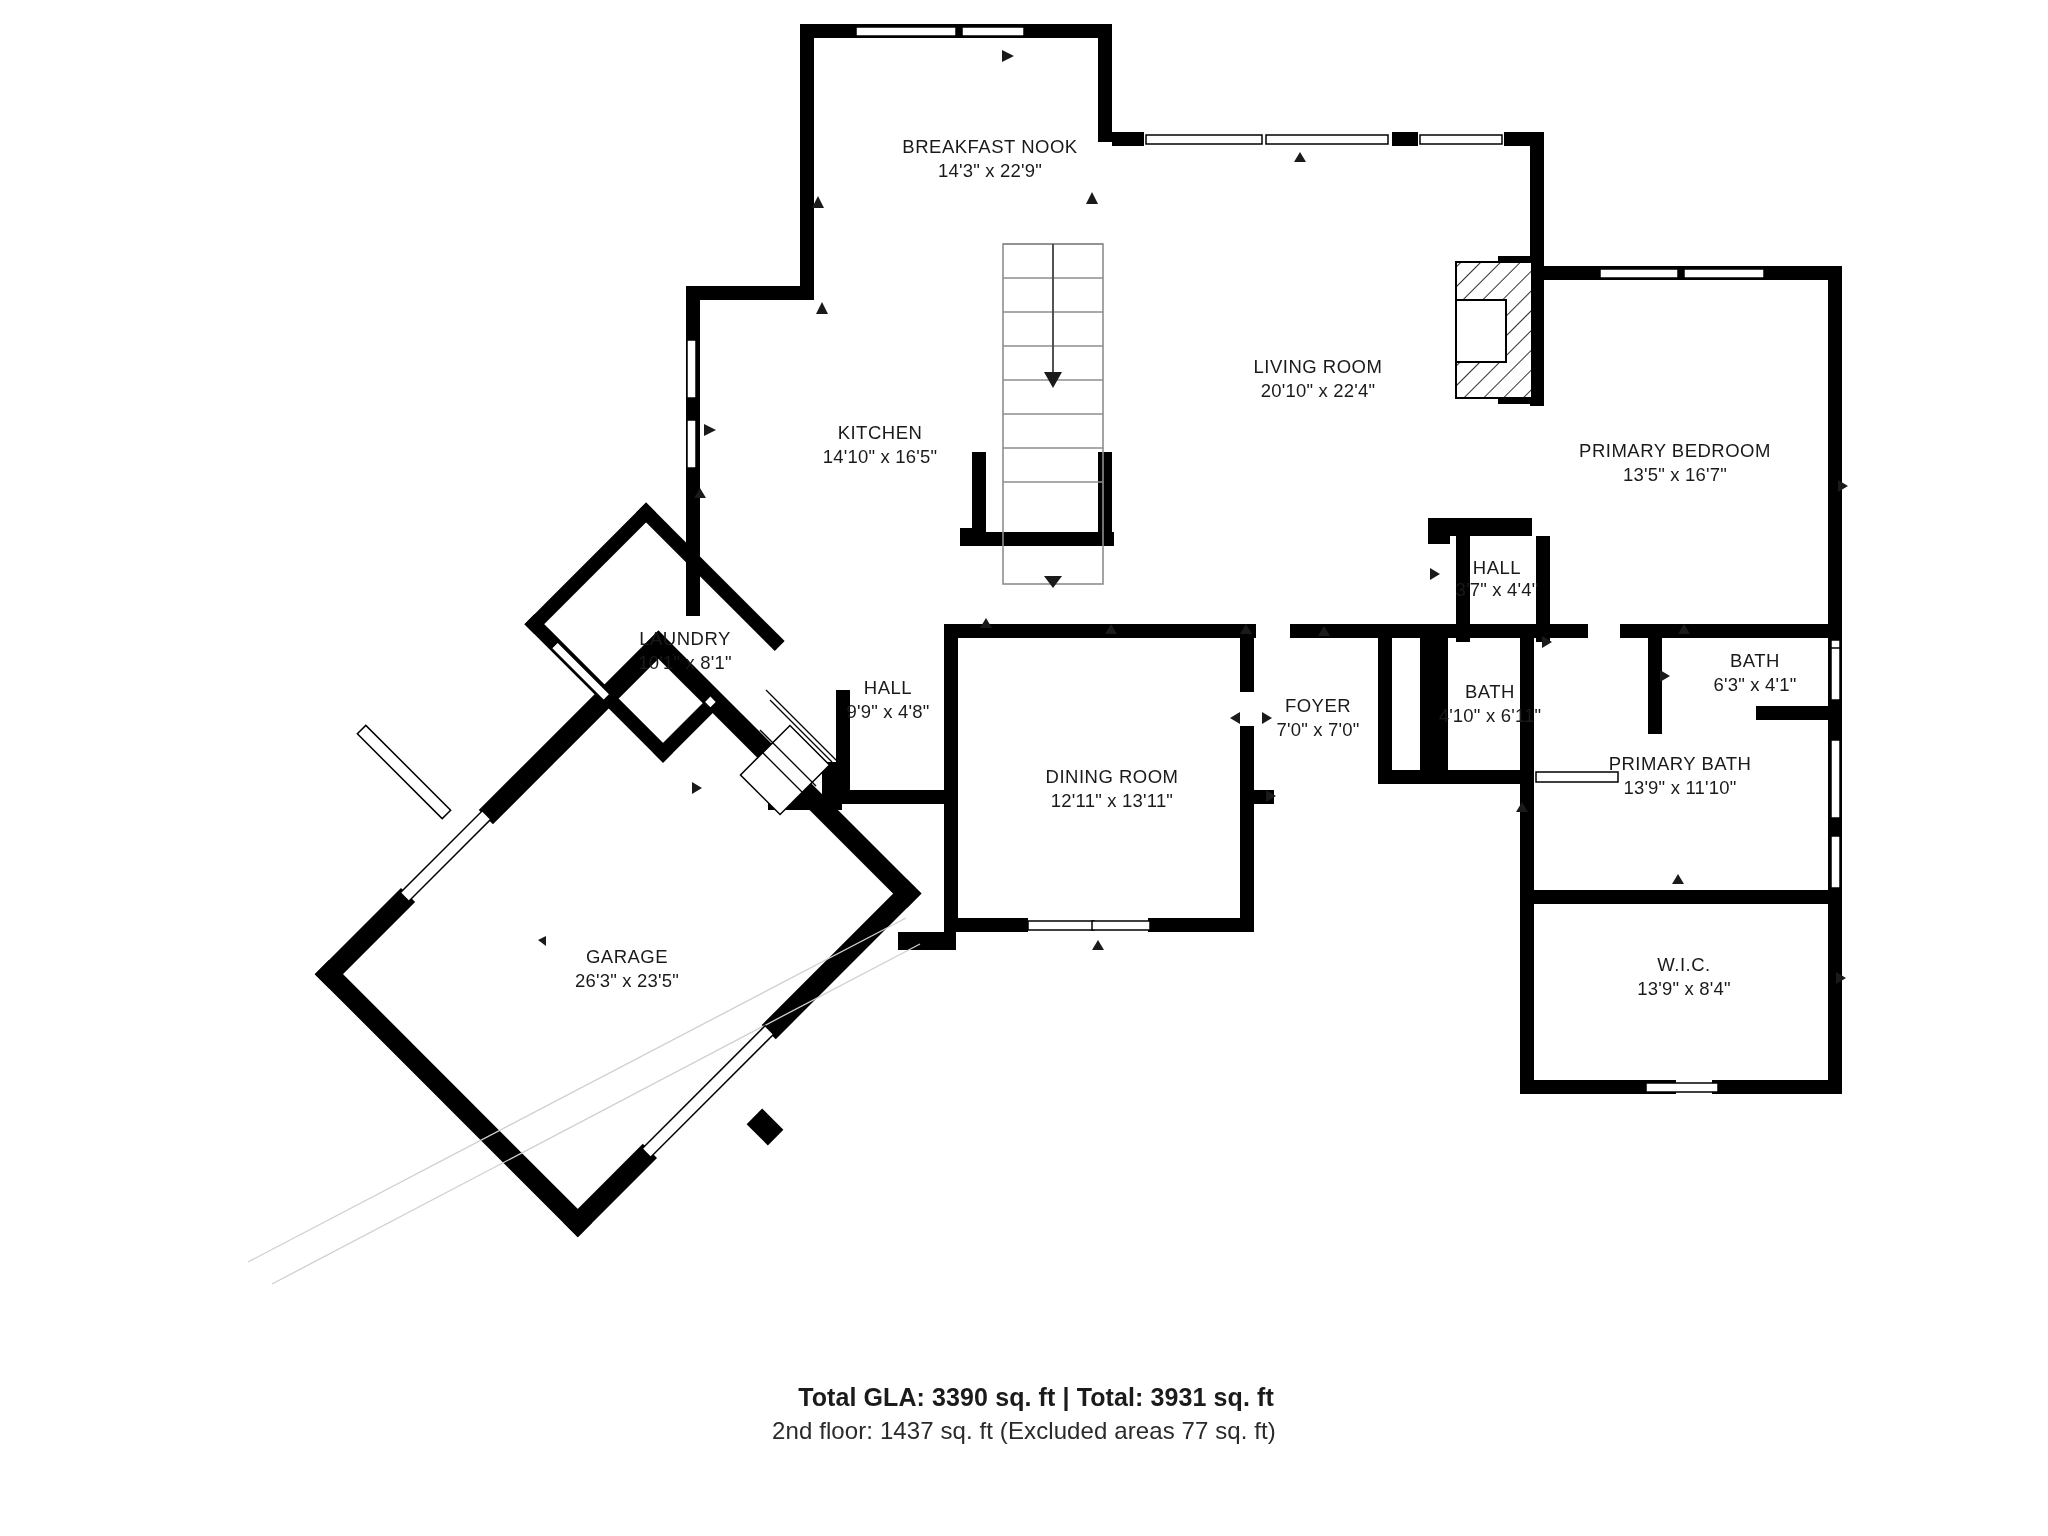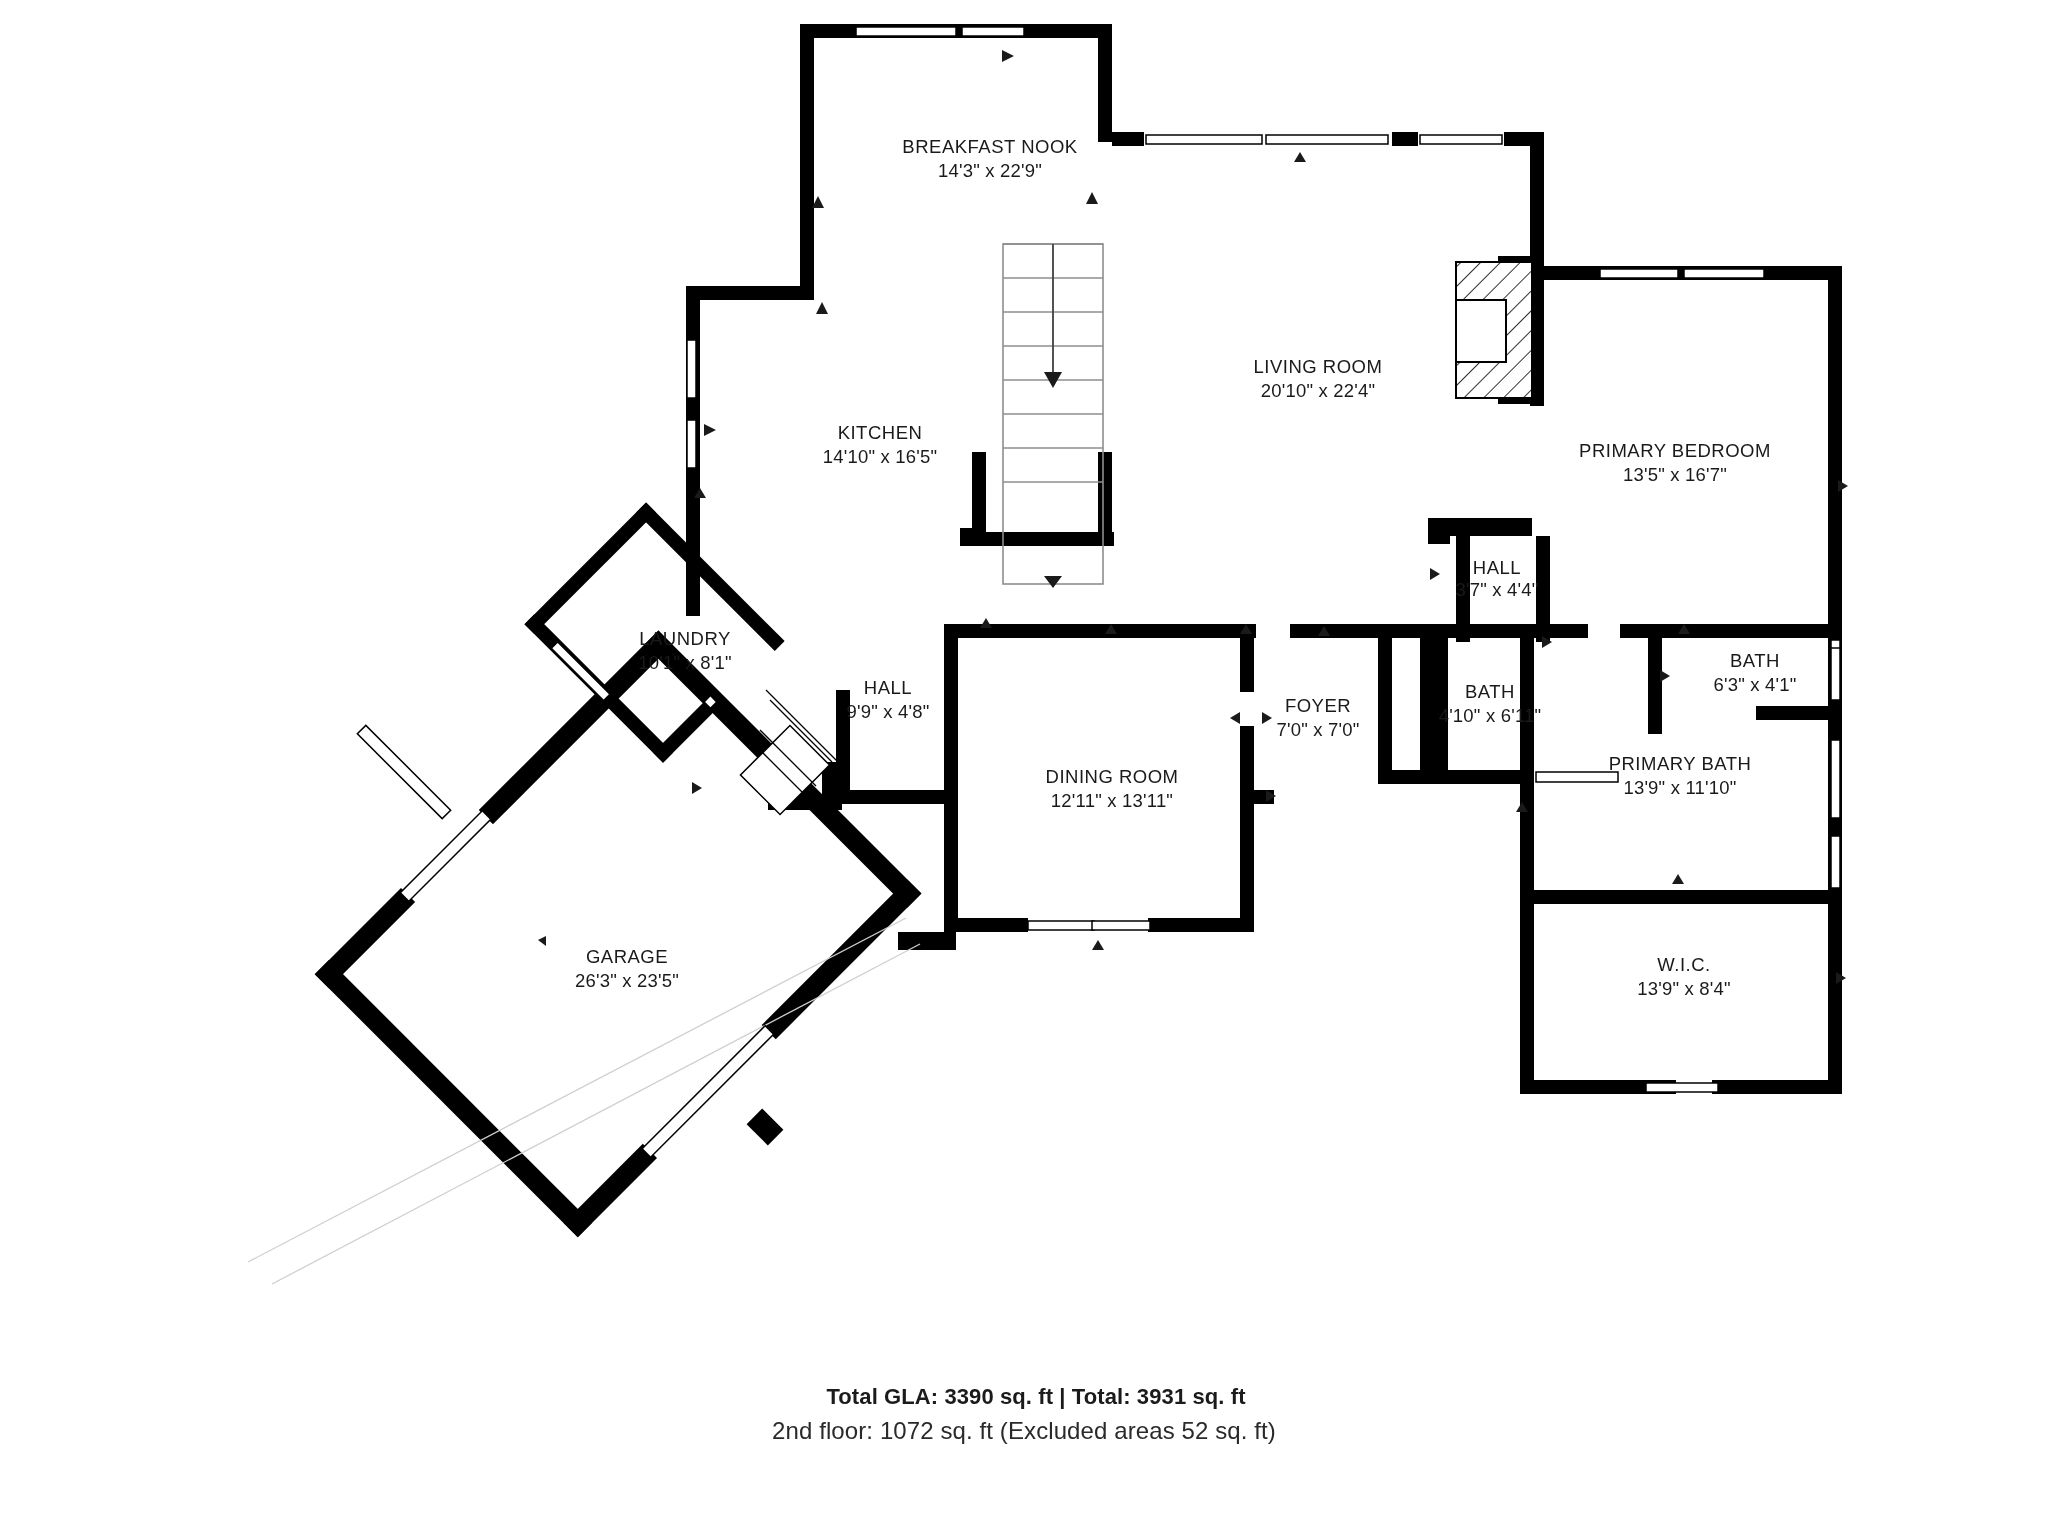--- a/index.html
+++ b/index.html
@@ -94,21 +94,21 @@
     dominant-baseline: middle;
   }
   #caption {
     position: absolute;
     left: 0;
     top: 1380px;
     width: 2048px;
     text-align: center;
   }
   .cap-total {
-    font-size: 22px;
+    font-size: 25px;
     font-weight: bold;
     color: #1b1b1b;
     line-height: 34px;
     letter-spacing: 0.1px;
     padding-left: 24px;
   }
   .cap-line {
     font-size: 24px;
     color: #2a2a2a;
     line-height: 33px;
@@ -387,16 +387,16 @@
       <text class="room-dim" x="1684" y="990">13'9" x 8'4"</text>
 
       <text class="room-name" x="627" y="958">GARAGE</text>
       <text class="room-dim" x="627" y="982">26'3" x 23'5"</text>
     </g>
 
   </svg>
 
   <div id="caption">
     <div class="cap-total">Total GLA: 3390 sq. ft | Total: 3931 sq. ft</div>
-    <div class="cap-line">2nd floor: 1072 sq. ft (Excluded areas 52 sq. ft)</div>
+    <div class="cap-line">2nd floor: 1437 sq. ft (Excluded areas 77 sq. ft)</div>
   </div>
 
 </div>
 
 </body></html>

